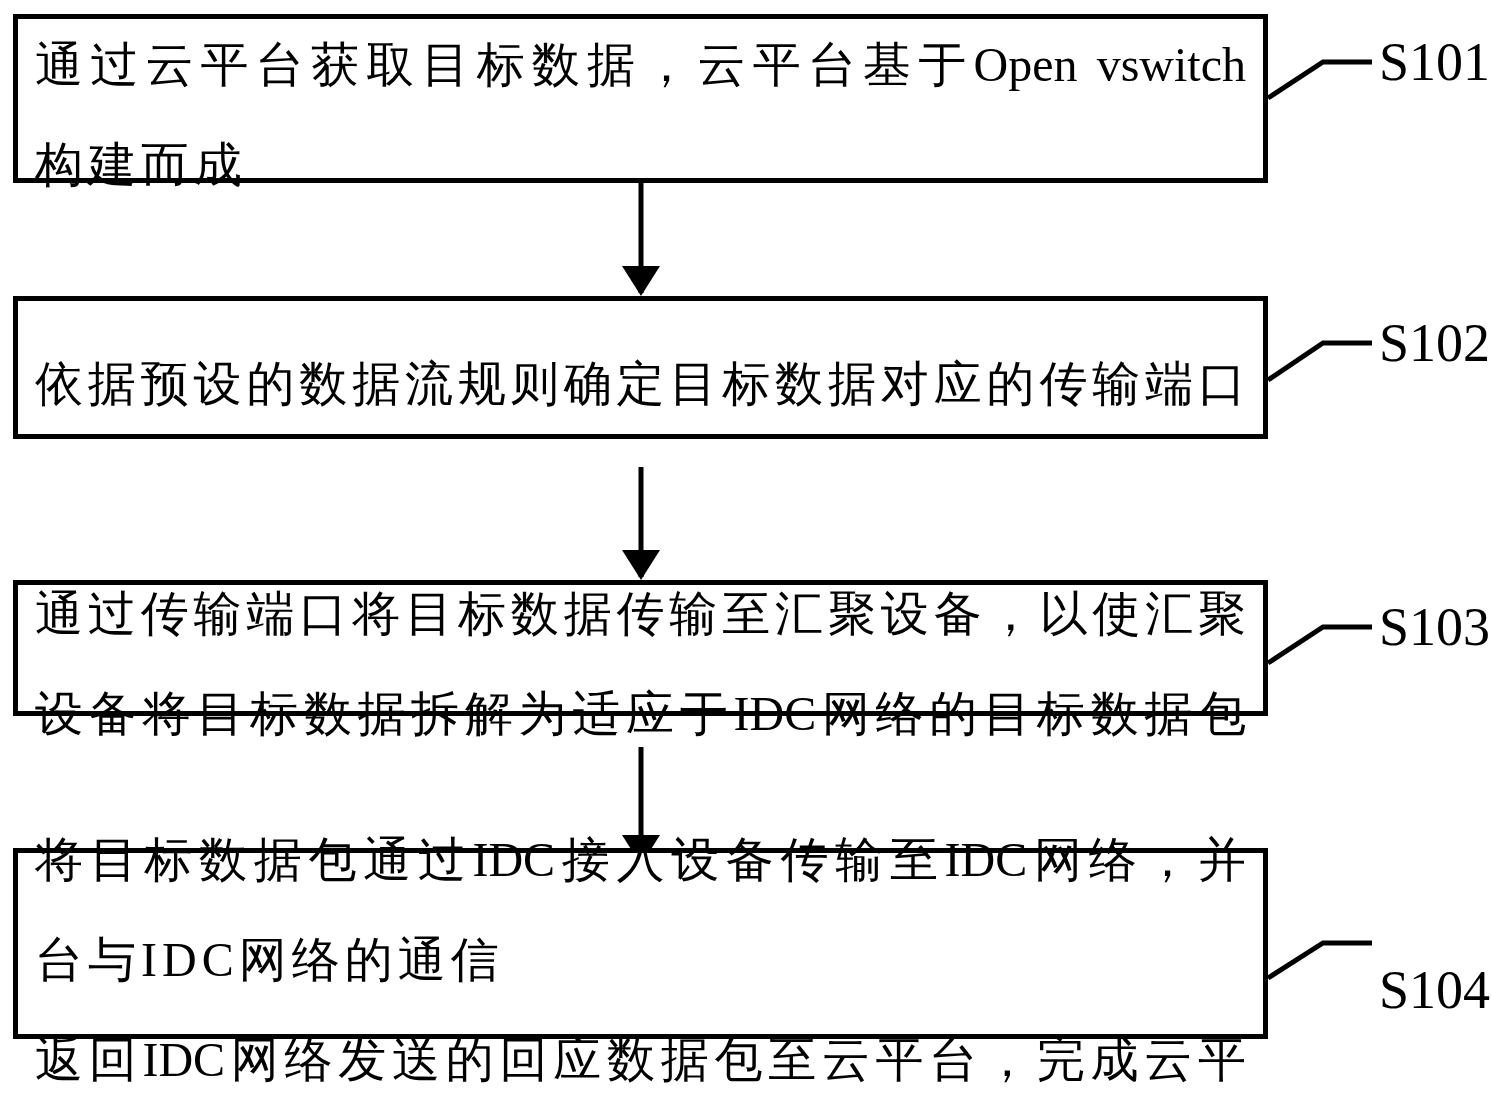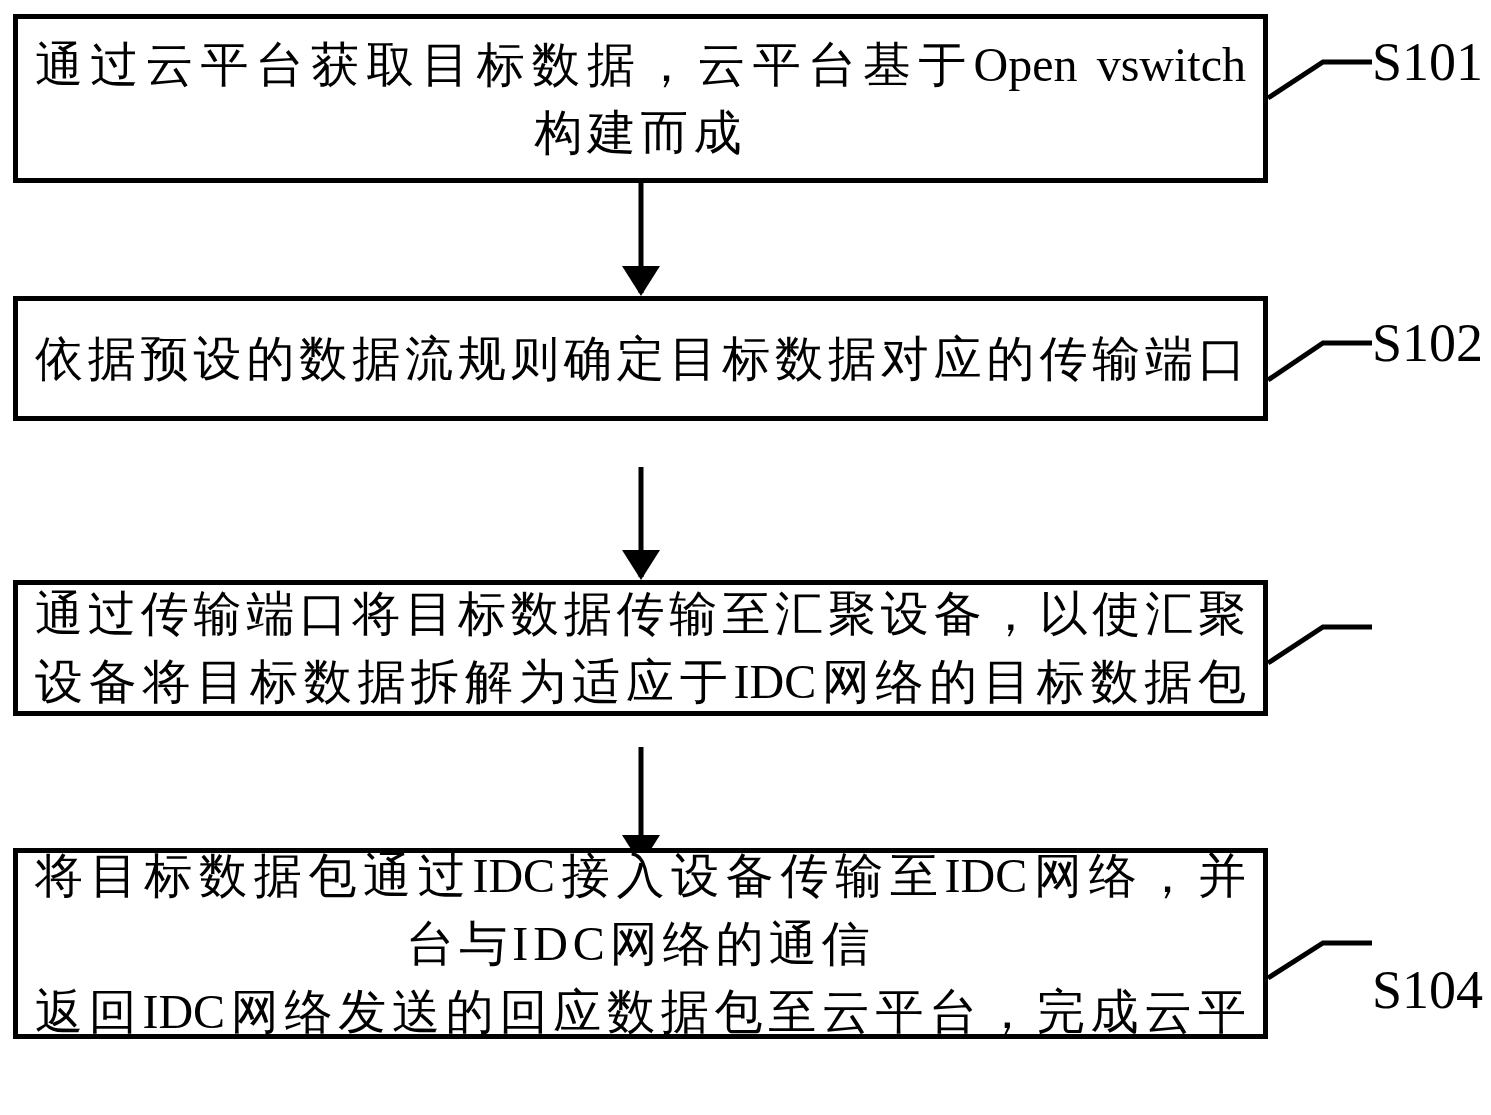--- a/index.html
+++ b/index.html
@@ -32,30 +32,30 @@
     border: 5px solid #000000;
     background: #ffffff;
     display: flex;
     flex-direction: column;
     justify-content: center;
     padding: 0 17px;
     font-size: 48px;
     line-height: 68px;
   }
   .box-1 { top: 14px;  height: 169px; }
-  .box-2 { top: 296px; height: 125px; }
+  .box-2 { top: 296px; height: 143px; }
   .box-3 { top: 580px; height: 136px; }
   .box-4 { top: 848px; height: 191px; }
-  .line { width: 100%; }
+  .line { width: 100%; margin-top: 32px; }
   .line.justify {
     text-align: justify;
     text-align-last: justify;
   }
   .line.center {
-    text-align: center;
+    text-align: left;
     letter-spacing: 5px;
   }
   .flow-arrow {
     position: absolute;
     left: 621px;
     width: 40px;
   }
   .arrow-1 { top: 183px; height: 113px; }
   .arrow-2 { top: 467px; height: 113px; }
   .arrow-3 { top: 747px; height: 118px; }
@@ -79,21 +79,21 @@
     border-right: 19px solid transparent;
     border-top: 30px solid #000000;
   }
   .step-label {
     position: absolute;
     left: 1372px;
     width: 118px;
     height: 64px;
     line-height: 64px;
     font-size: 54px;
-    text-align: left;
+    text-align: right;
     white-space: nowrap;
   }
   .label-1 { top: 30px; }
   .label-2 { top: 311px; }
   .label-3 { top: 595px; }
   .label-4 { top: 911px; margin-top: 47px; }
 </style>
 </head>
 <body>
 
@@ -136,15 +136,16 @@
   </div>
 
   <div class="flow-box box-4">
     <div class="line justify">将目标数据包通过IDC接入设备传输至IDC网络，并</div>
     <div class="line center">台与IDC网络的通信</div>
     <div class="line justify">返回IDC网络发送的回应数据包至云平台，完成云平</div>
   </div>
 
   <div class="step-label label-1">S101</div>
   <div class="step-label label-2">S102</div>
+  <div class="step-label label-3">S103</div>
   <div class="step-label label-4">S104</div>
 
 </div>
 
 </body></html>

